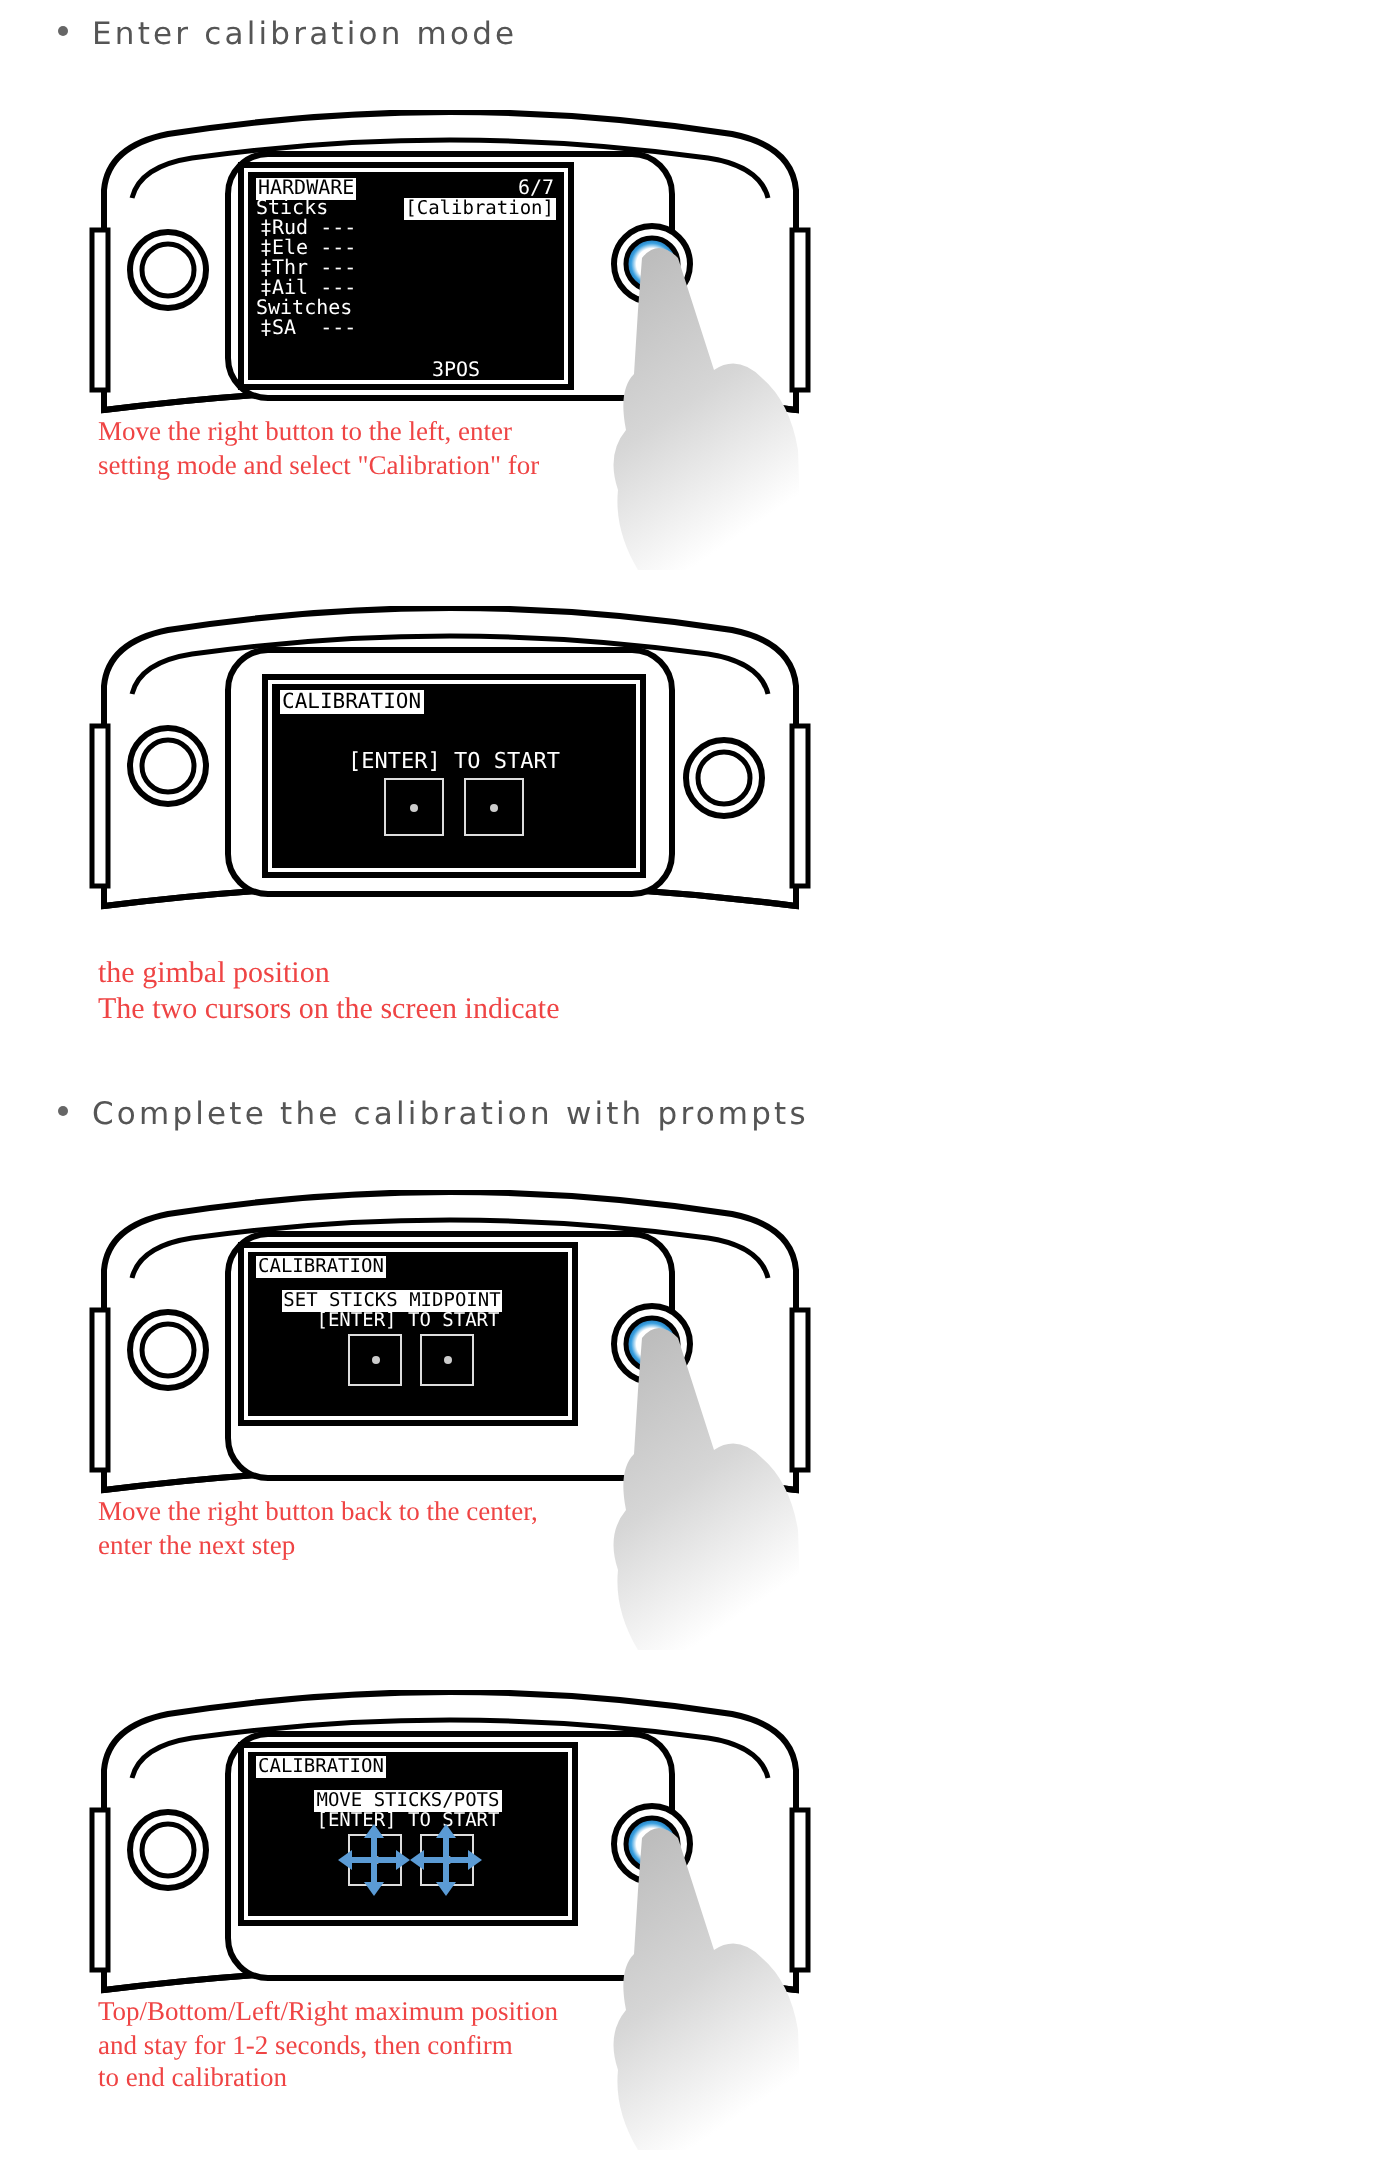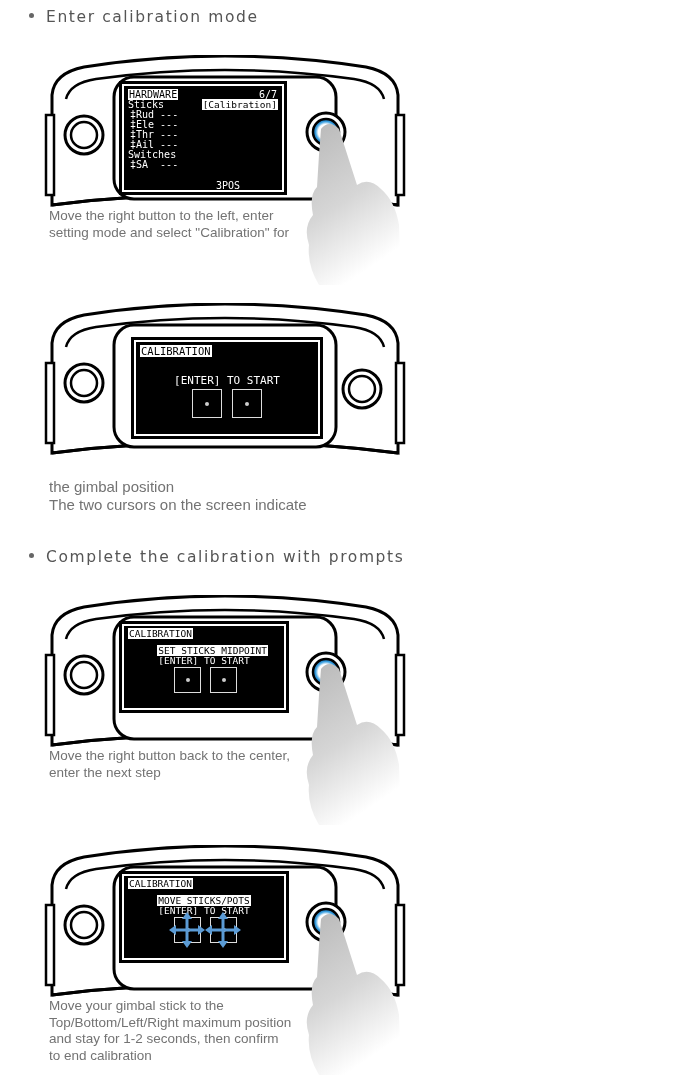--- a/index.html
+++ b/index.html
@@ -1,19 +1,19 @@
 <!DOCTYPE html>
 <html><head>
 <meta charset="utf-8">
 <style>
   html, body { margin:0; padding:0; background:#ffffff; }
   body { width:696px; height:1086px; position:relative; overflow:hidden; font-family:"Liberation Sans", sans-serif; }
   .bullet { position:absolute; left:29px; font-family:"DejaVu Sans", sans-serif; font-size:15.5px; letter-spacing:1.6px; color:#555; }
   .bullet .dot { display:inline-block; width:5px; height:5px; border-radius:50%; background:#666; margin-right:12px; vertical-align:middle; position:relative; top:-2px; }
-  .caption { position:absolute; left:49px; font-family:Liberation Sans, sans-serif; color:#737373; line-height:16.5px; }
+  .caption { position:absolute; left:49px; font-family:Liberation Serif, serif; color:#ef4444; line-height:16.5px; }
   .cap-sm { font-size:13.5px; }
   .cap-lg { font-size:15px; line-height:18px; }
   .device { position:absolute; left:44px; }
   .lcd { position:absolute; background:#000; color:#fff; font-family:"DejaVu Sans Mono", monospace; border:2px solid #fff; outline:3px solid #000; box-sizing:border-box; }
   .lcd .inv { background:#fff; color:#000; padding:0 1px; }
   .lcd .line { position:absolute; white-space:pre; line-height:1; }
   .lcd .box { position:absolute; border:1.5px solid #ddd; box-sizing:border-box; }
   .lcd .box .c { position:absolute; left:50%; top:50%; width:4px; height:4px; margin:-2px 0 0 -2px; border-radius:50%; background:#ccc; }
 </style>
 </head>
@@ -109,21 +109,21 @@
 </div>
 
 <div class="device" style="top:595px; width:362px; height:160px;">
   <svg width="362" height="160" viewBox="0 0 362 160">
     <use href="#body"></use>
     <circle cx="282" cy="77" r="19" fill="#fff" stroke="#000" stroke-width="3"></circle>
     <circle cx="282" cy="77" r="13" fill="url(#btnGlow)" stroke="#000" stroke-width="2.5"></circle>
   </svg>
   <div class="lcd" style="left:78px; top:29px; width:164px; height:86px;">
     <div class="line" style="left:4px; top:3px; font-size:9.5px;"><span class="inv">CALIBRATION</span></div>
-    <div class="line" style="left:0; right:16px; text-align:right; top:20px; font-size:9.5px;"><span class="inv">SET STICKS MIDPOINT</span></div>
+    <div class="line" style="left:0; right:16px; text-align:center; top:20px; font-size:9.5px;"><span class="inv">SET STICKS MIDPOINT</span></div>
     <div class="line" style="left:0; right:0; text-align:center; top:30px; font-size:9.5px;">[ENTER] TO START</div>
     <div class="box" style="left:50px; top:41px; width:27px; height:26px;">
         <span class="c"></span>
       </div>
     <div class="box" style="left:86px; top:41px; width:27px; height:26px;">
         <span class="c"></span>
       </div>
   </div>
   <svg style="position:absolute; left:255px; top:60px;" width="110" height="170" viewBox="0 0 110 170">
     <path d="M22 14 Q30 4 40 14 L58 70 Q70 62 82 74 Q96 86 100 110 L102 170 L20 170 Q8 150 10 130 Q4 112 14 100 Q10 80 18 72 L20 40 Z" fill="url(#fingerGrad)"></path>
@@ -169,17 +169,16 @@
             <polygon points="18,0 11,-5 11,5"></polygon>
         </g>
       </g>
     </svg>
   </div>
   <svg style="position:absolute; left:255px; top:60px;" width="110" height="170" viewBox="0 0 110 170">
     <path d="M22 14 Q30 4 40 14 L58 70 Q70 62 82 74 Q96 86 100 110 L102 170 L20 170 Q8 150 10 130 Q4 112 14 100 Q10 80 18 72 L20 40 Z" fill="url(#fingerGrad)"></path>
   </svg>
 </div>
 <div class="caption cap-sm" style="top:998px;">
-  <div>Move your gimbal stick to the</div>
   <div>Top/Bottom/Left/Right maximum position</div>
   <div>and stay for 1-2 seconds, then confirm</div>
   <div>to end calibration</div>
 </div>
 
 </body></html>

